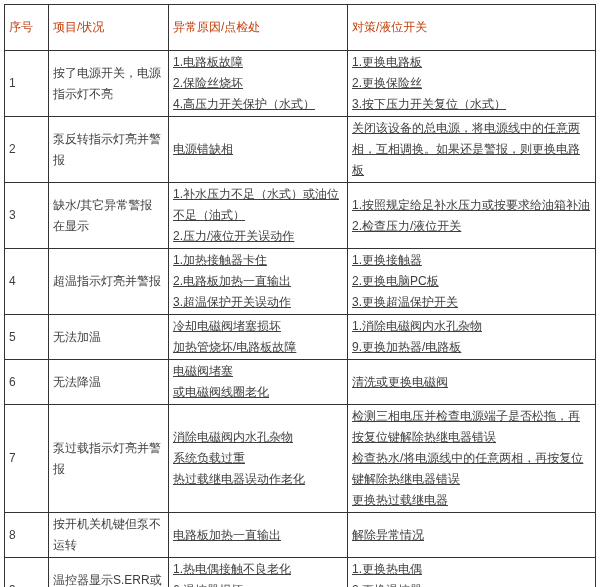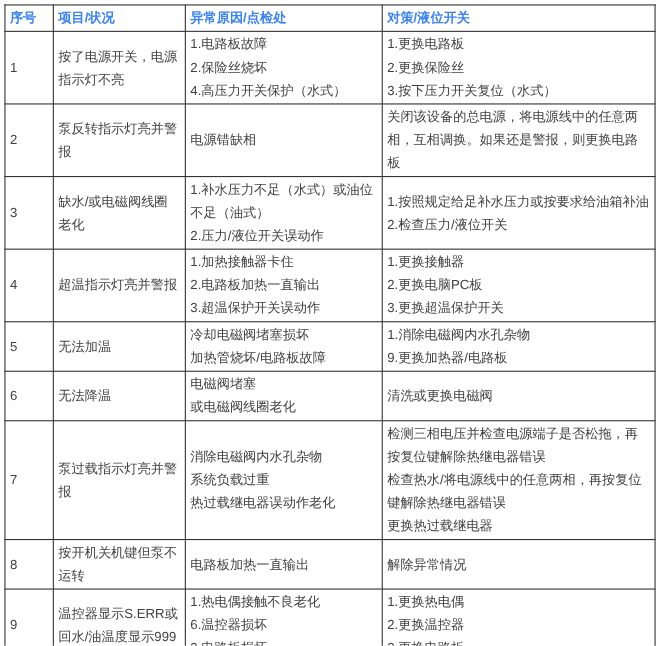--- a/index.html
+++ b/index.html
@@ -27,31 +27,31 @@
   table.trouble th,
   table.trouble td {
     border: 1px solid #333333;
     padding: 1px 4px;
     vertical-align: middle;
     text-align: left;
     word-break: break-all;
     overflow: hidden;
   }
   table.trouble th {
-    font-weight: bold;
-    color: #3b82f6;
+    font-weight: normal;
+    color: #c2410c;
     height: 21px;
-    padding: 1px 4px;
+    padding: 12px 4px;
   }
   col.c-no    { width: 44px;  }
   col.c-item  { width: 120px; }
   col.c-cause { width: 179px; }
   col.c-fix   { width: 248px; }
   td.cell-no { vertical-align: middle; }
-  .line { display: block; }
+  .line { display: block; text-decoration: underline; }
 </style>
 </head>
 <body>
 
 <div class="page">
   <table class="trouble">
     <colgroup>
       <col class="c-no">
       <col class="c-item">
       <col class="c-cause">
@@ -88,21 +88,21 @@
     <td class="cell-cause">
             <span class="line">电源错缺相</span>
           </td>
     <td class="cell-fix">
             <span class="line">关闭该设备的总电源，将电源线中的任意两相，互相调换。如果还是警报，则更换电路板</span>
           </td>
   </tr>
 
   <tr>
     <td class="cell-no">3</td>
-    <td class="cell-item">缺水/或电磁阀线圈老化</td>
+    <td class="cell-item">缺水/其它异常警报在显示</td>
     <td class="cell-cause">
             <span class="line">1.补水压力不足（水式）或油位不足（油式）</span>
             <span class="line">2.压力/液位开关误动作</span>
           </td>
     <td class="cell-fix">
             <span class="line">1.按照规定给足补水压力或按要求给油箱补油</span>
             <span class="line">2.检查压力/液位开关</span>
           </td>
   </tr>
 

